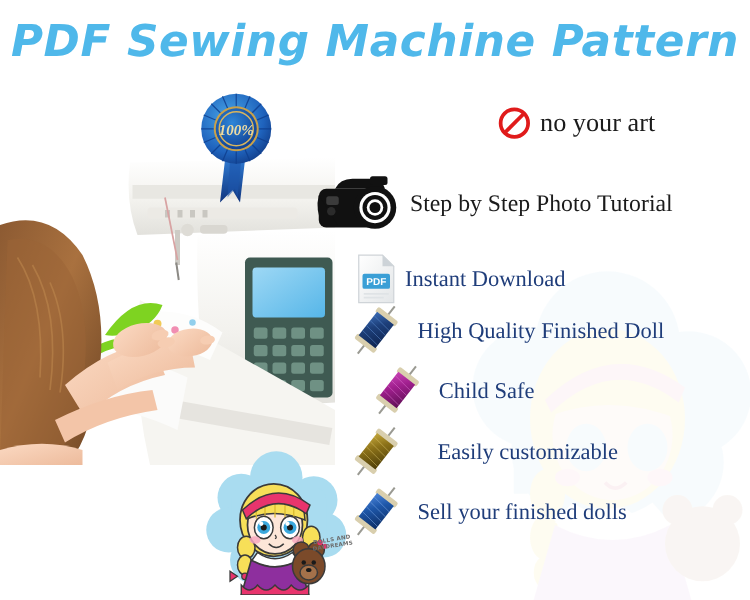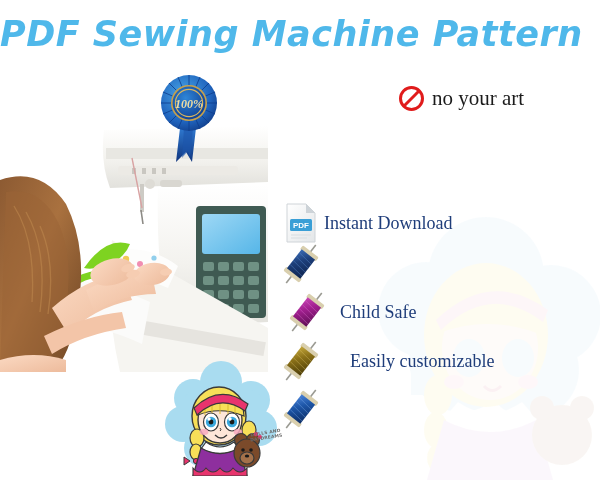--- a/index.html
+++ b/index.html
@@ -26,21 +26,21 @@
     opacity: 0.20;
     pointer-events: none;
   }
 
   
   .title {
     position: absolute;
     top: 14px;
     left: 0;
     width: 600px;
-    text-align: left;
+    text-align: center;
     font-family: "DejaVu Sans", "Liberation Sans", sans-serif;
     font-weight: bold;
     font-style: italic;
     font-size: 35px;
     letter-spacing: 0.5px;
     color: #4fb8ea;
     white-space: nowrap;
   }
 
   
@@ -108,21 +108,21 @@
 
   
   .blue-row .label {
     font-size: 18px;
     color: #1f3d7a;
   }
   #row-download { left: 283px; top: 202px; justify-content: space-between; }
   #row-download .label { margin-left: 5px; }
   #row-quality  { left: 278px; top: 243px; }
   #row-quality  .label { margin-left: 10px; }
-  #row-child    { left: 284px; top: 291px; text-align: right; }
+  #row-child    { left: 295px; top: 291px; text-align: right; }
   #row-child    .label { margin-left: 10px; }
   #row-custom   { left: 278px; top: 340px; }
   #row-custom   .label { margin-left: 26px; }
   #row-sell     { left: 278px; top: 388px; }
   #row-sell     .label { margin-left: 10px; }
 
   
   .brand-logo {
     position: absolute;
     left: 163px;
@@ -347,20 +347,41 @@
   </div>
 
   <div id="row-noclip">
     <svg class="icon" width="27" height="27" viewBox="0 0 27 27">
       <circle cx="13.5" cy="13.5" r="11" fill="none" stroke="#e01b1b" stroke-width="3"></circle>
       <line x1="5.8" y1="21.2" x2="21.2" y2="5.8" stroke="#e01b1b" stroke-width="3"></line>
     </svg>
     <span class="label">no your art</span>
   </div>
 
+  <div class="feature" id="row-tutorial">
+    <svg class="icon" width="68" height="48" viewBox="0 0 68 48">
+
+      <path d="M16 11 q4 -8 14 -8 l16 0 q8 0 10 8 z" fill="#111111"></path>
+      <rect x="44" y="1" width="14" height="7" rx="2" fill="#111111"></rect>
+
+      <rect x="3" y="11" width="54" height="31" rx="6" fill="#111111"></rect>
+
+      <path d="M3 16 q-3 12 3 24 l12 0 z" fill="#111111"></path>
+
+      <circle cx="48" cy="26" r="17" fill="#111111"></circle>
+      <circle cx="48" cy="26" r="12.5" fill="#ffffff"></circle>
+      <circle cx="48" cy="26" r="10" fill="#111111"></circle>
+      <circle cx="48" cy="26" r="6.6" fill="#ffffff"></circle>
+      <circle cx="48" cy="26" r="4.4" fill="#111111"></circle>
+
+      <rect x="9" y="17" width="10" height="7" rx="2" fill="#3b3b3b"></rect>
+      <circle cx="13" cy="29" r="3.4" fill="#2b2b2b"></circle>
+    </svg>
+    <span class="label">Step by Step Photo Tutorial</span>
+  </div>
 
   <div class="feature blue-row" id="row-download">
     <svg class="icon" width="36" height="42" viewBox="0 0 36 42">
       <defs>
         <linearGradient id="pgGrad" x1="0" y1="0" x2="1" y2="1">
           <stop offset="0%" stop-color="#ffffff"></stop>
           <stop offset="100%" stop-color="#e3e6e8"></stop>
         </linearGradient>
       </defs>
 
@@ -393,20 +414,21 @@
         <rect x="13" y="32" width="20" height="5" rx="1.5" fill="#d9cfae"></rect>
         <rect x="14.5" y="9" width="17" height="24" fill="url(#spool1)"></rect>
         <g stroke="#5e8ed0" stroke-width="0.7" opacity="0.55">
           <line x1="14.5" y1="13" x2="31.5" y2="15"></line>
           <line x1="14.5" y1="18" x2="31.5" y2="20"></line>
           <line x1="14.5" y1="23" x2="31.5" y2="25"></line>
           <line x1="14.5" y1="28" x2="31.5" y2="30"></line>
         </g>
       </g>
     </svg>
+    <span class="label">High Quality Finished Doll</span>
   </div>
 
   <div class="feature blue-row" id="row-child">
     <svg class="icon" width="46" height="42" viewBox="0 0 46 42">
       <defs>
         <linearGradient id="spool2" x1="0" y1="0" x2="1" y2="1">
           <stop offset="0%" stop-color="#c742b4"></stop>
           <stop offset="40%" stop-color="#a01f8e"></stop>
           <stop offset="100%" stop-color="#5e0f54"></stop>
         </linearGradient>
@@ -467,20 +489,21 @@
         <rect x="13" y="32" width="20" height="5" rx="1.5" fill="#d9cfae"></rect>
         <rect x="14.5" y="9" width="17" height="24" fill="url(#spool4)"></rect>
         <g stroke="#7fabe8" stroke-width="0.7" opacity="0.55">
           <line x1="14.5" y1="13" x2="31.5" y2="15"></line>
           <line x1="14.5" y1="18" x2="31.5" y2="20"></line>
           <line x1="14.5" y1="23" x2="31.5" y2="25"></line>
           <line x1="14.5" y1="28" x2="31.5" y2="30"></line>
         </g>
       </g>
     </svg>
+    <span class="label">Sell your finished dolls</span>
   </div>
 
   <svg class="brand-logo" viewBox="0 0 118 118">
 
     <g fill="#a9dcf0">
       <circle cx="30" cy="40" r="19"></circle>
       <circle cx="58" cy="24" r="21"></circle>
       <circle cx="88" cy="42" r="19"></circle>
       <circle cx="96" cy="70" r="18"></circle>
       <circle cx="72" cy="92" r="20"></circle>

